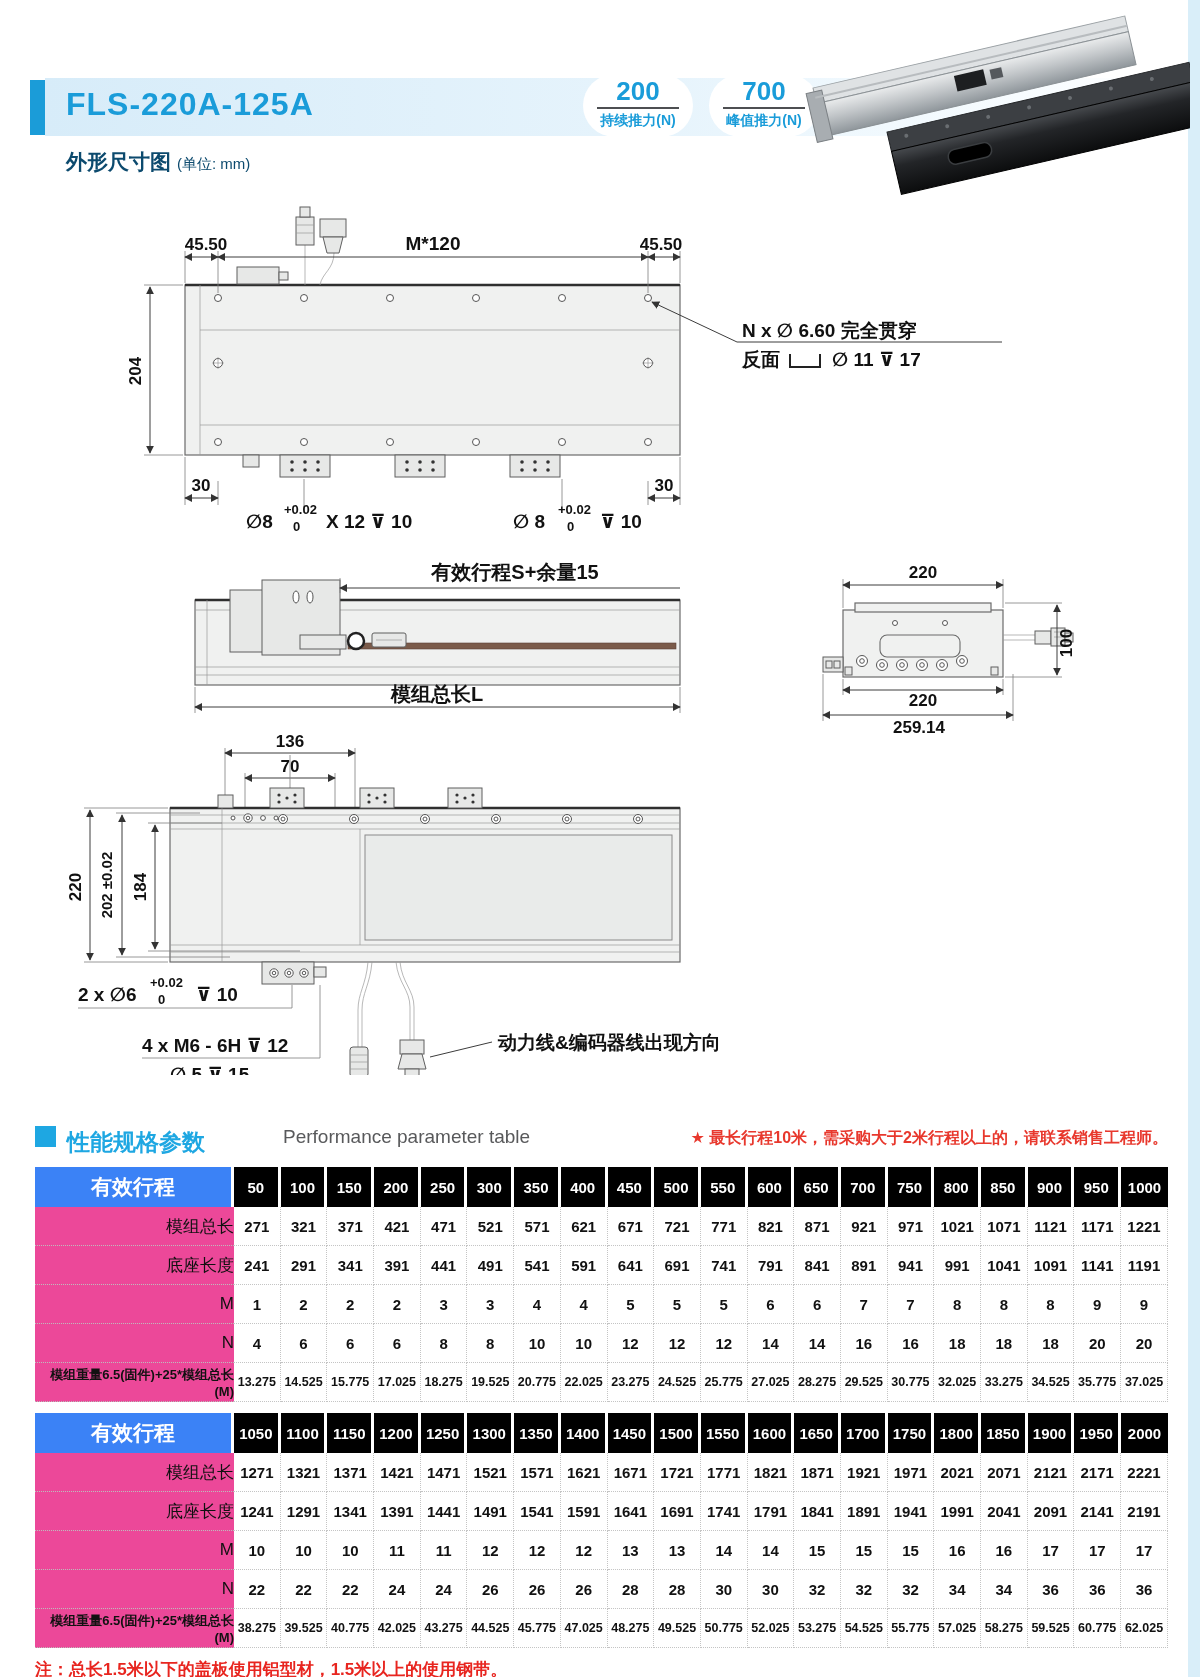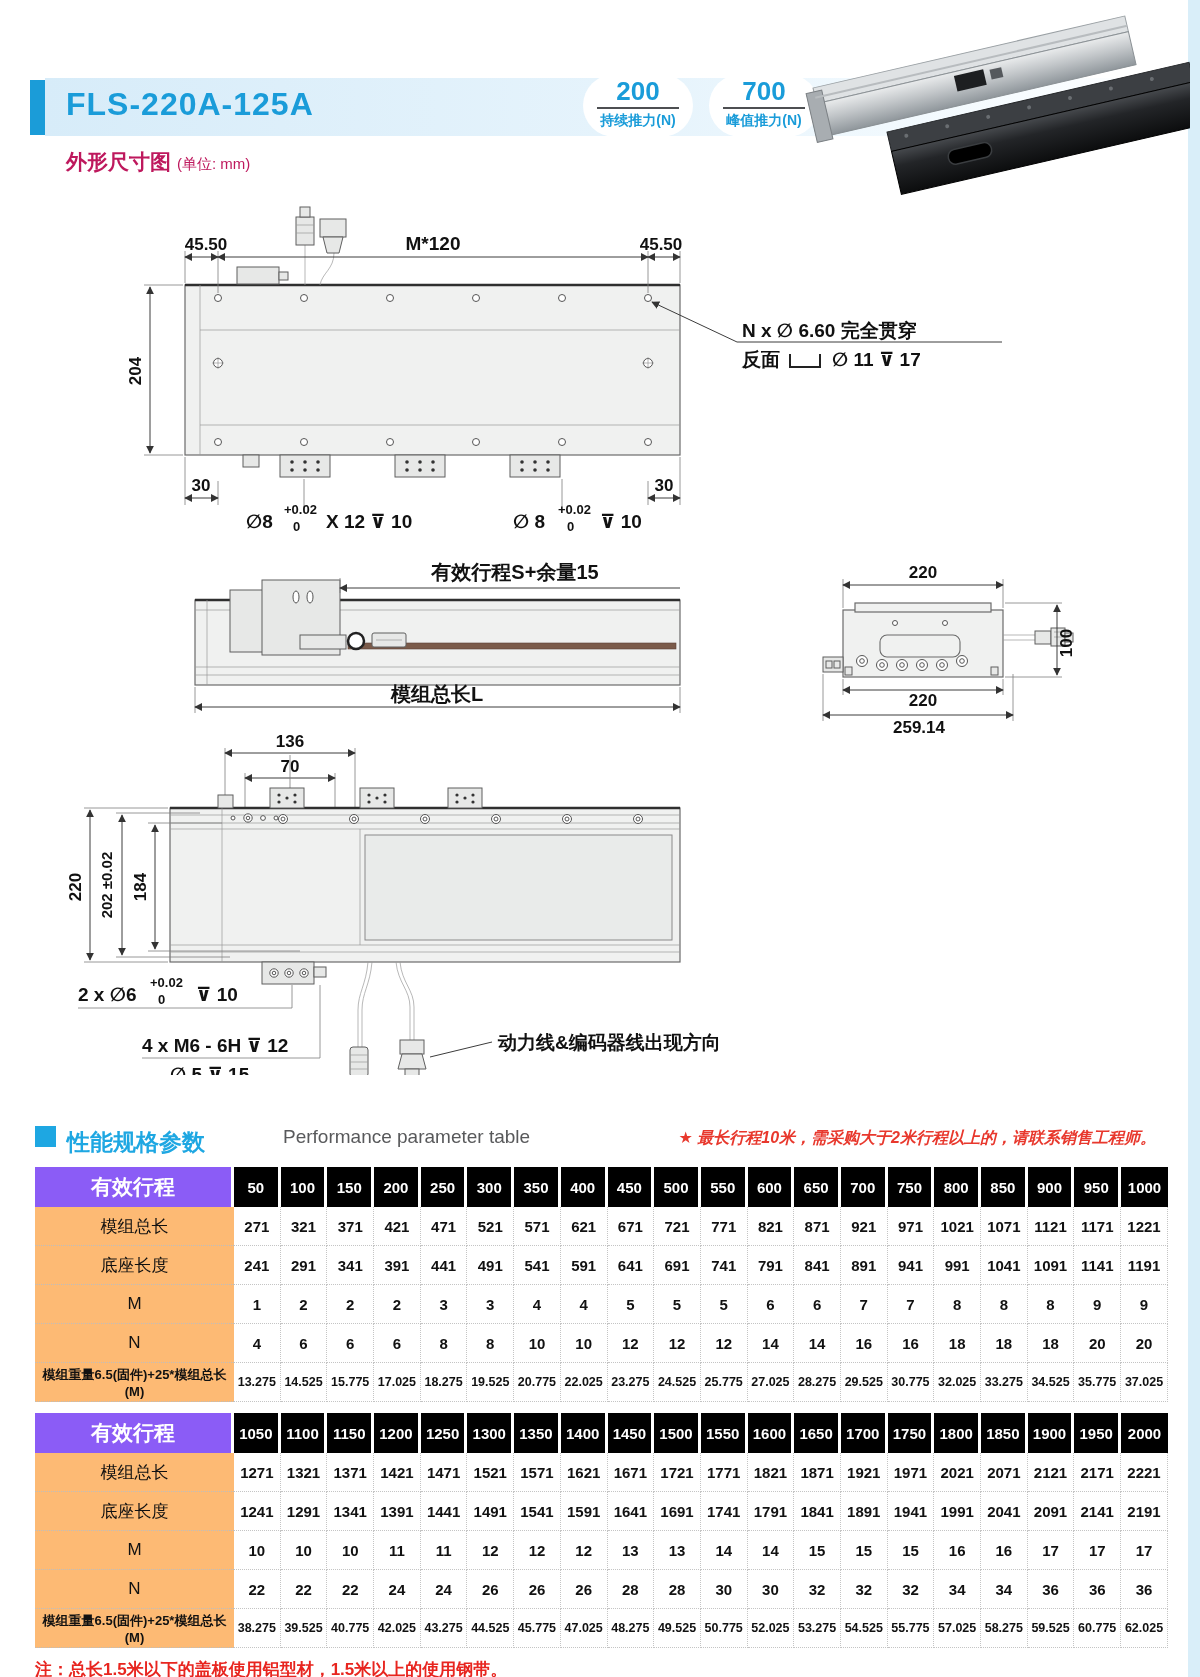--- a/index.html
+++ b/index.html
@@ -5,21 +5,21 @@
   html,body{margin:0;padding:0;background:#fff;}
   .page{position:relative;width:1200px;height:1677px;background:#fff;overflow:hidden;
         font-family:"Liberation Sans","DejaVu Sans",sans-serif;color:#111;}
   .edge-strip{position:absolute;right:0;top:0;width:12px;height:100%;background:#d9eef9;}
   
   .title-band{position:absolute;left:45px;top:78px;width:1143px;height:58px;
       background:linear-gradient(90deg,#d7ecf9 0%,#e7f4fc 55%,#f7fcff 85%,rgba(255,255,255,0));}
   .accent-bar{position:absolute;left:30px;top:80px;width:15px;height:55px;background:#1b9cd8;}
   h1.title{position:absolute;left:66px;top:86px;margin:0;font-size:32px;font-weight:bold;
       color:#1a9cd9;letter-spacing:1px;}
-  .subtitle{position:absolute;left:66px;top:148px;font-size:21px;font-weight:bold;color:#be185d;}
+  .subtitle{position:absolute;left:66px;top:148px;font-size:21px;font-weight:bold;color:#0c4a6e;}
   .subtitle .unit{font-size:15px;font-weight:normal;margin-left:6px;}
   .badges{position:absolute;left:583px;top:74px;display:flex;gap:16px;}
   .badge{width:102px;background:#fff;border-radius:48px;padding:4px 4px 7px;text-align:center;}
   .badge .val{font-size:26px;font-weight:bold;color:#1a9cd9;line-height:1.05;}
   .badge .rule{height:0;border-top:2px solid #4d4f52;margin:2px 10px 3px;}
   .badge .lab{font-size:14px;font-weight:bold;color:#1a9cd9;}
   .photo{position:absolute;right:10px;top:0;width:395px;height:198px;}
   
   .drawings{position:absolute;left:0;top:195px;}
   .body{fill:#f0f1f0;stroke:#6b6b6b;stroke-width:1.2;}
@@ -35,30 +35,30 @@
   .dt2{font-size:19px;font-weight:bold;}
   .ct{font-size:19px;font-weight:bold;}
   .st{font-size:13px;font-weight:bold;}
   .zh{font-size:20px;font-weight:bold;}
   
   .perf{position:absolute;left:35px;top:1122px;width:1133px;}
   .perf-head{position:relative;height:34px;}
   .sq{position:absolute;left:0;top:4px;width:21px;height:21px;background:#1ea7e2;}
   .pt-zh{position:absolute;left:32px;top:5px;font-size:23px;font-weight:bold;color:#1ea7e2;}
   .pt-en{position:absolute;left:208px;top:4px;font-size:19px;color:#58595b;margin-left:40px;}
-  .star-note{position:absolute;right:12px;top:6px;font-size:16px;font-weight:bold;color:#e8382d;font-style:italic;}
+  .star-note{position:absolute;right:0;top:6px;font-size:16px;font-weight:bold;color:#e8382d;}
   table.spec{border-collapse:separate;border-spacing:0;width:1133px;table-layout:fixed;margin-top:11px;}
   table.spec th,table.spec td{padding:0;text-align:center;vertical-align:middle;}
-  table.spec .head-lbl{background:#8b5cf6;color:#fff;font-size:21px;font-weight:bold;
+  table.spec .head-lbl{background:#3b82f6;color:#fff;font-size:21px;font-weight:bold;
       width:196px;height:40px;border-right:3px solid #fff;}
   table.spec th.col{background:#000000;color:#fff;font-size:15px;font-weight:bold;
       height:40px;border-right:3px solid #fff;}
   table.spec th.col:last-child{border-right:none;}
-  table.spec tbody th.lbl{background:#fdba74;font-size:17px;font-weight:normal;height:38px;
-      border-bottom:1px dotted #bdbdbd;}
+  table.spec tbody th.lbl{background:#ec4899;font-size:17px;font-weight:normal;height:38px;
+      border-bottom:1px dotted #bdbdbd;text-align:right;}
   table.spec td.val{background:#fff;font-size:15px;font-weight:bold;height:38px;
       border-bottom:1px dotted #c4c4c4;border-right:1px dotted #c4c4c4;}
   table.spec tr.wrow th.lbl{font-size:13px;font-weight:bold;}
   table.spec tr.wrow td.val{font-size:12.5px;}
   .foot-note{margin-top:10px;font-size:17px;font-weight:bold;color:#e8251f;}
 </style>
 </head>
 <body>
 
 <div class="page">

